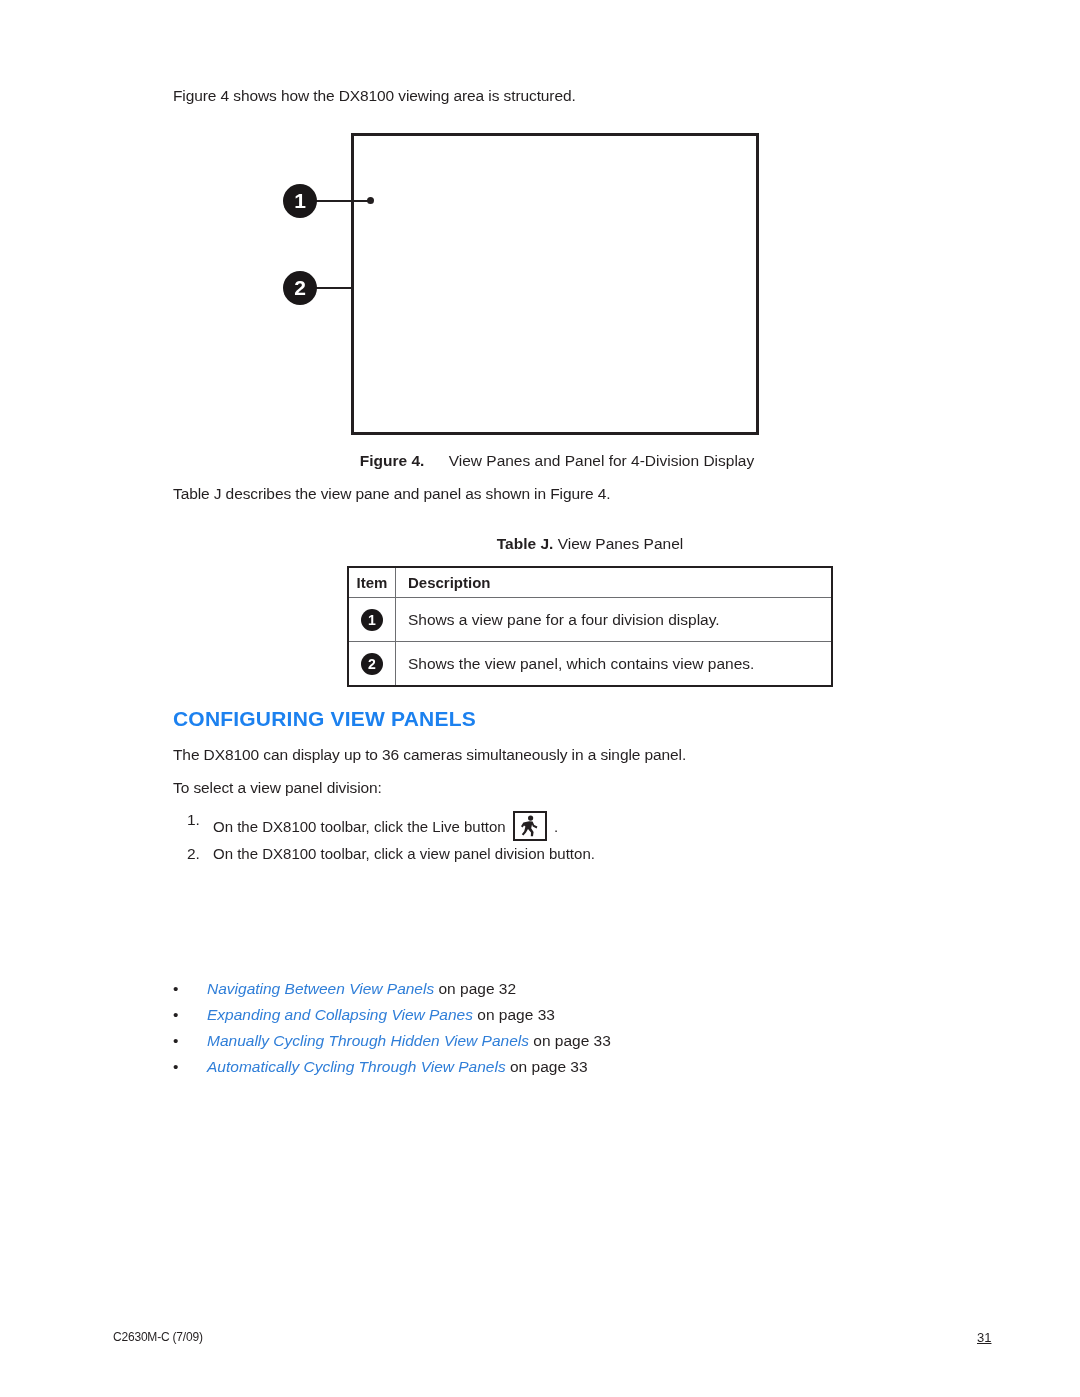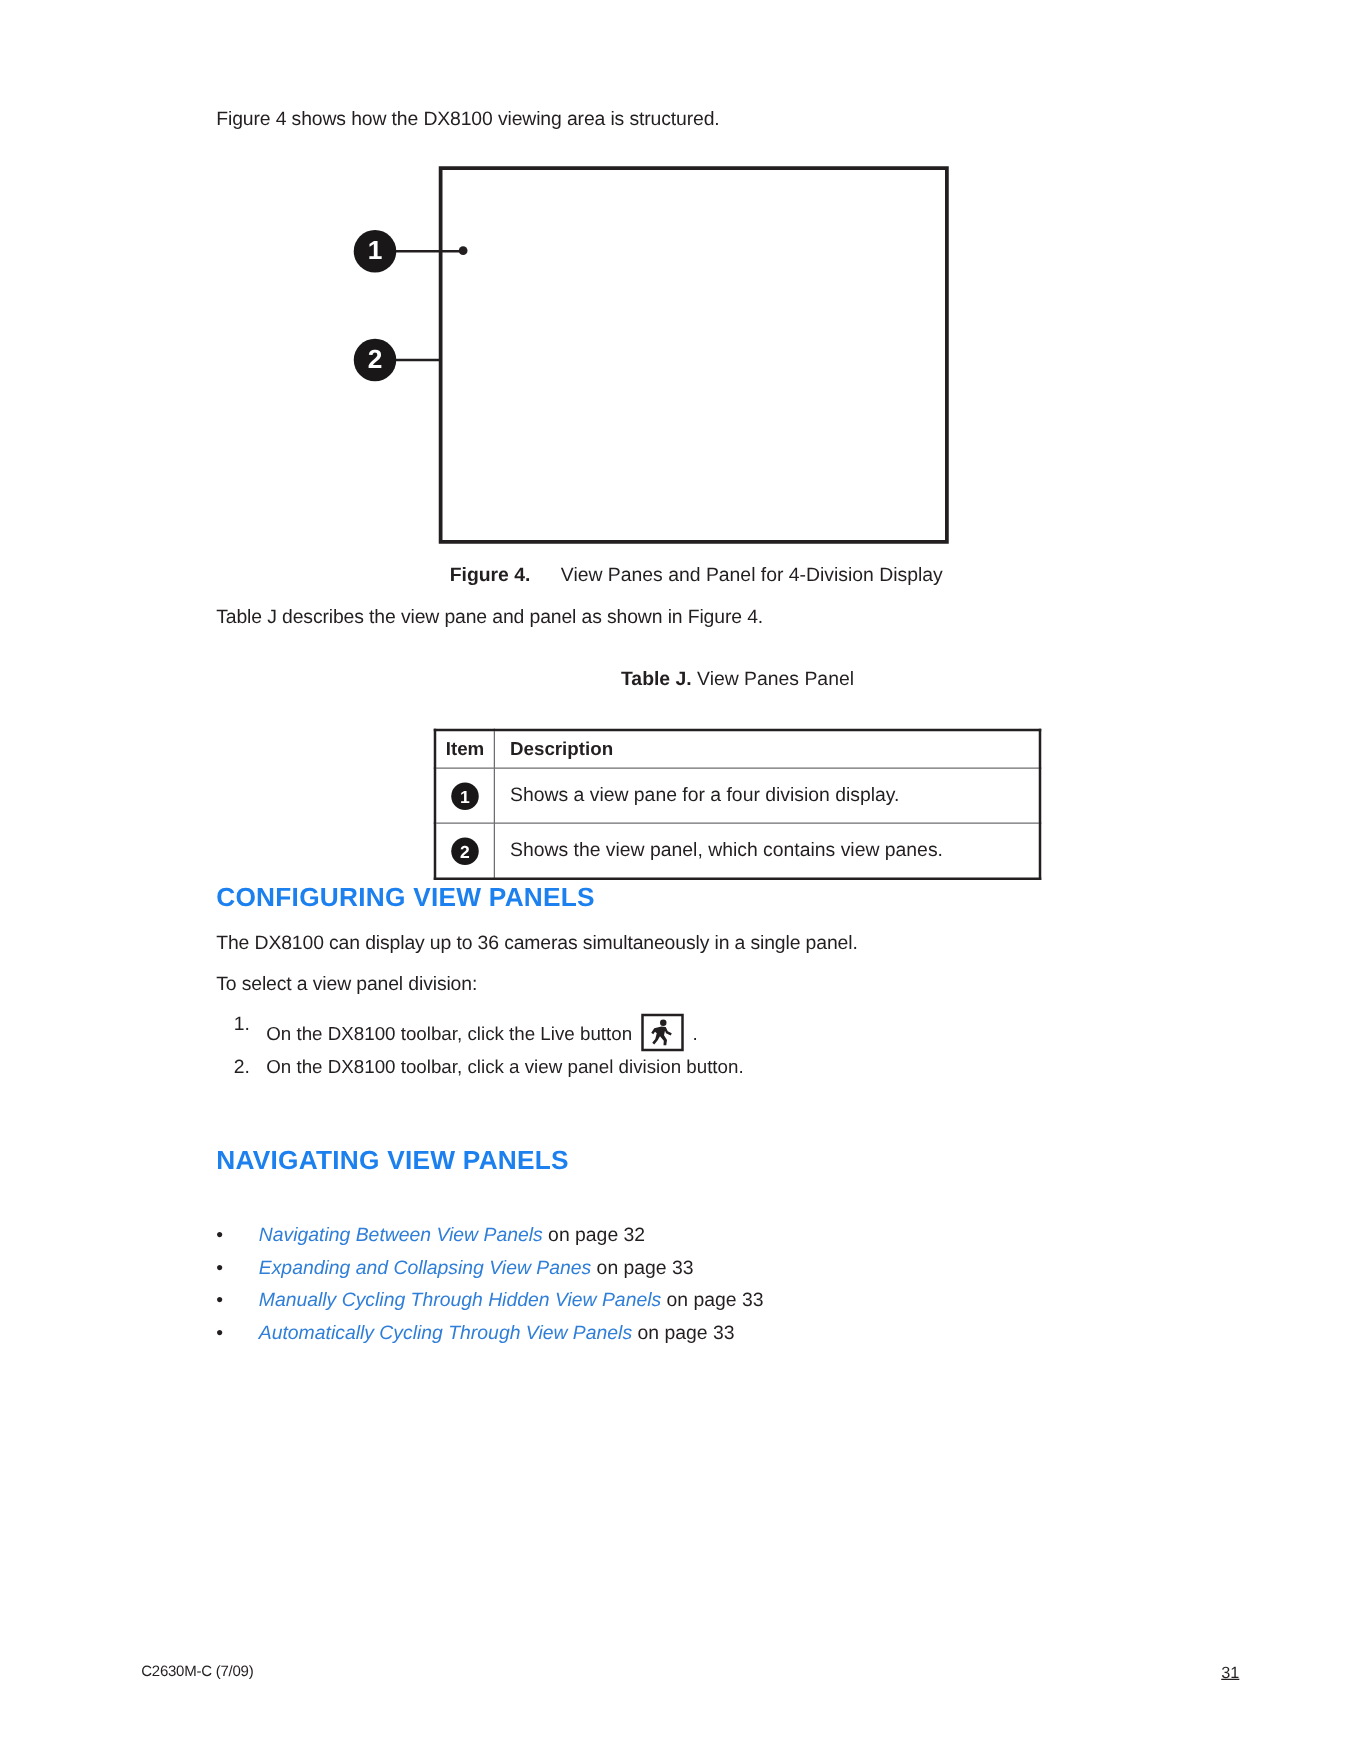--- a/index.html
+++ b/index.html
@@ -134,21 +134,20 @@
   #table-caption .cap-label { font-weight: bold; }
 
   #panes-table {
     position: absolute;
     left: 330px;
     top: 566px;
     width: 486px;
     border-collapse: collapse;
     border: 2px solid #231f20;
     background: #ffffff;
-    margin-top: 17px;
   }
   #panes-table th,
   #panes-table td {
     border: 1px solid #6d6e71;
     padding: 0;
     vertical-align: middle;
   }
   #panes-table th {
     font-size: 15px;
     font-weight: bold;
@@ -361,21 +360,20 @@
                  L4.0 10.4 L2.6 12.4 L1.0 11.2 L3.4 7.6 Z" fill="#231f20"></path>
       </svg>
     </span>
     <span>.</span>
   </div>
 
   <div class="list-num" id="step-2-num">2.</div>
   <div class="list-body" id="step-2-text">On the DX8100 toolbar, click a view panel division button.</div>
 
 
-  <div class="section-heading" id="heading-navigating">NAVIGATING VIEW PANELS</div>
 
 
   <div class="bullet-row" id="bullet-0">
     <span class="dot">•</span>
     <span class="btext"><span class="xref">Navigating Between View Panels</span><span> on page 32</span></span>
   </div>
 
   <div class="bullet-row" id="bullet-1">
     <span class="dot">•</span>
     <span class="btext"><span class="xref">Expanding and Collapsing View Panes</span><span> on page 33</span></span>

